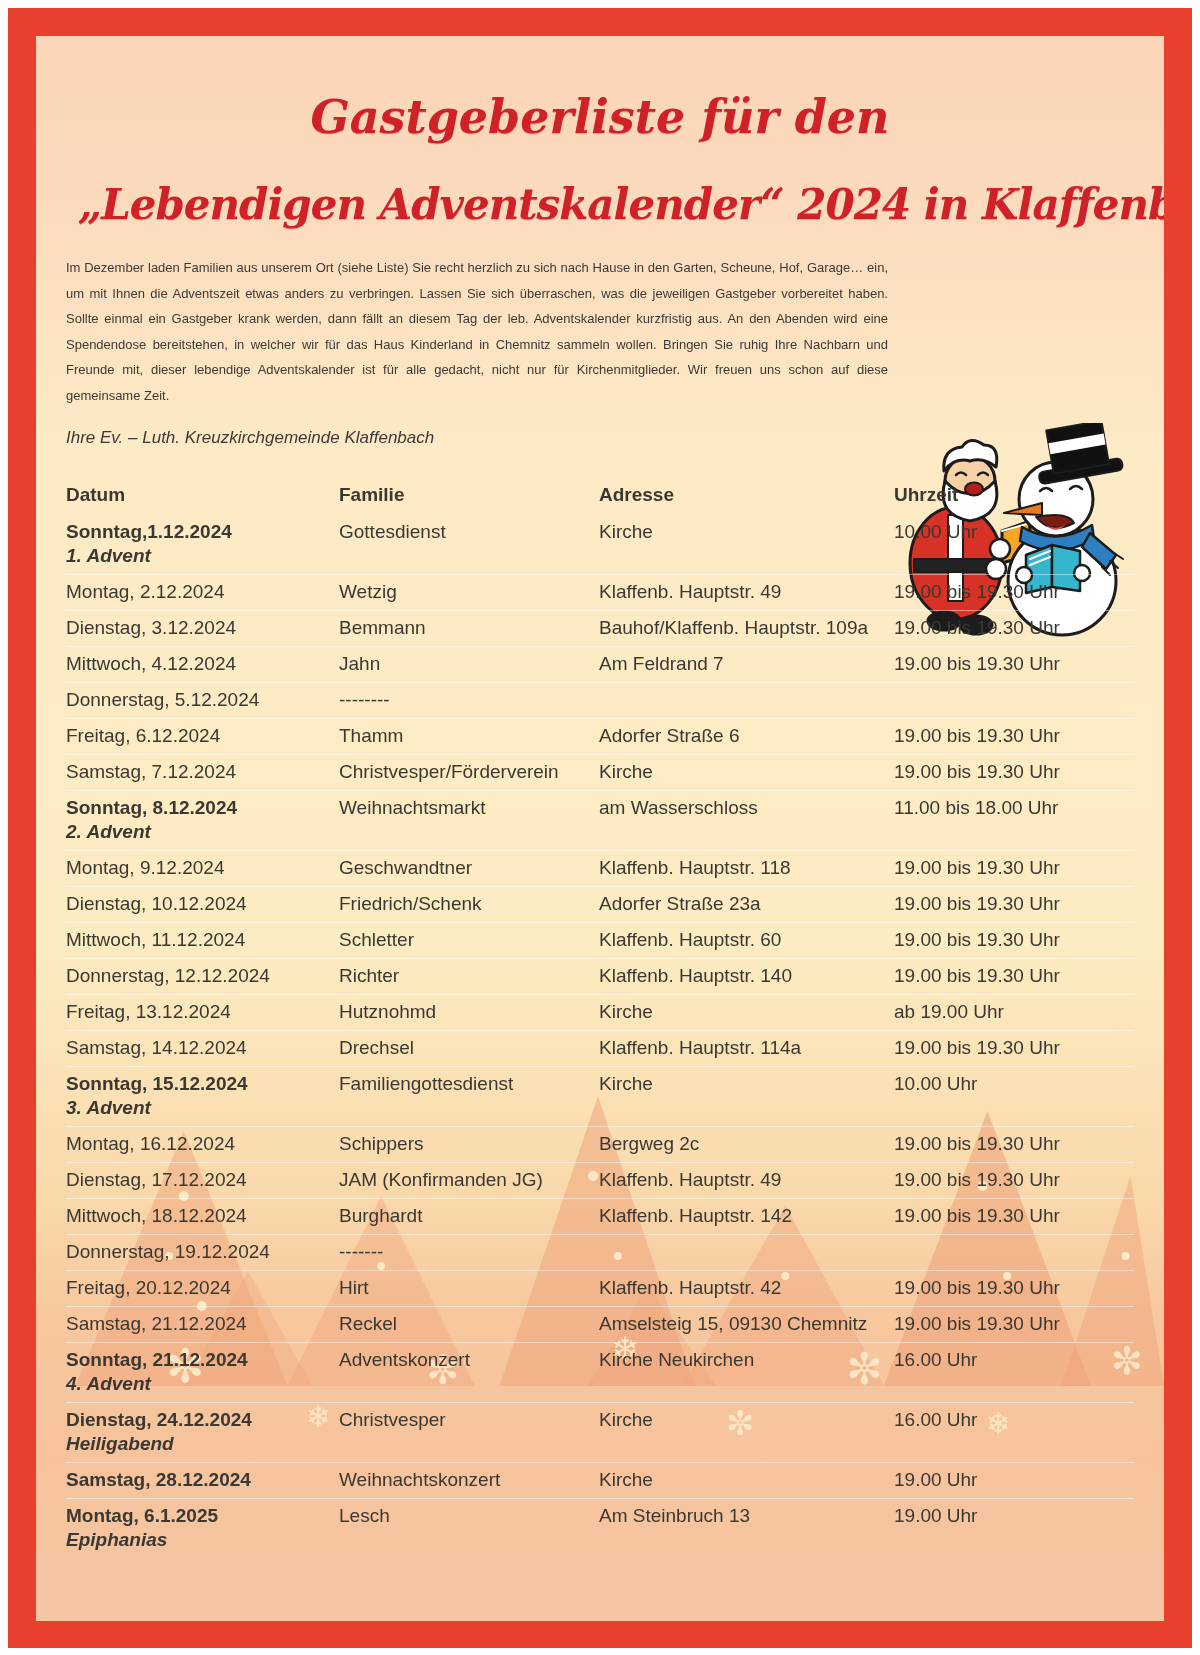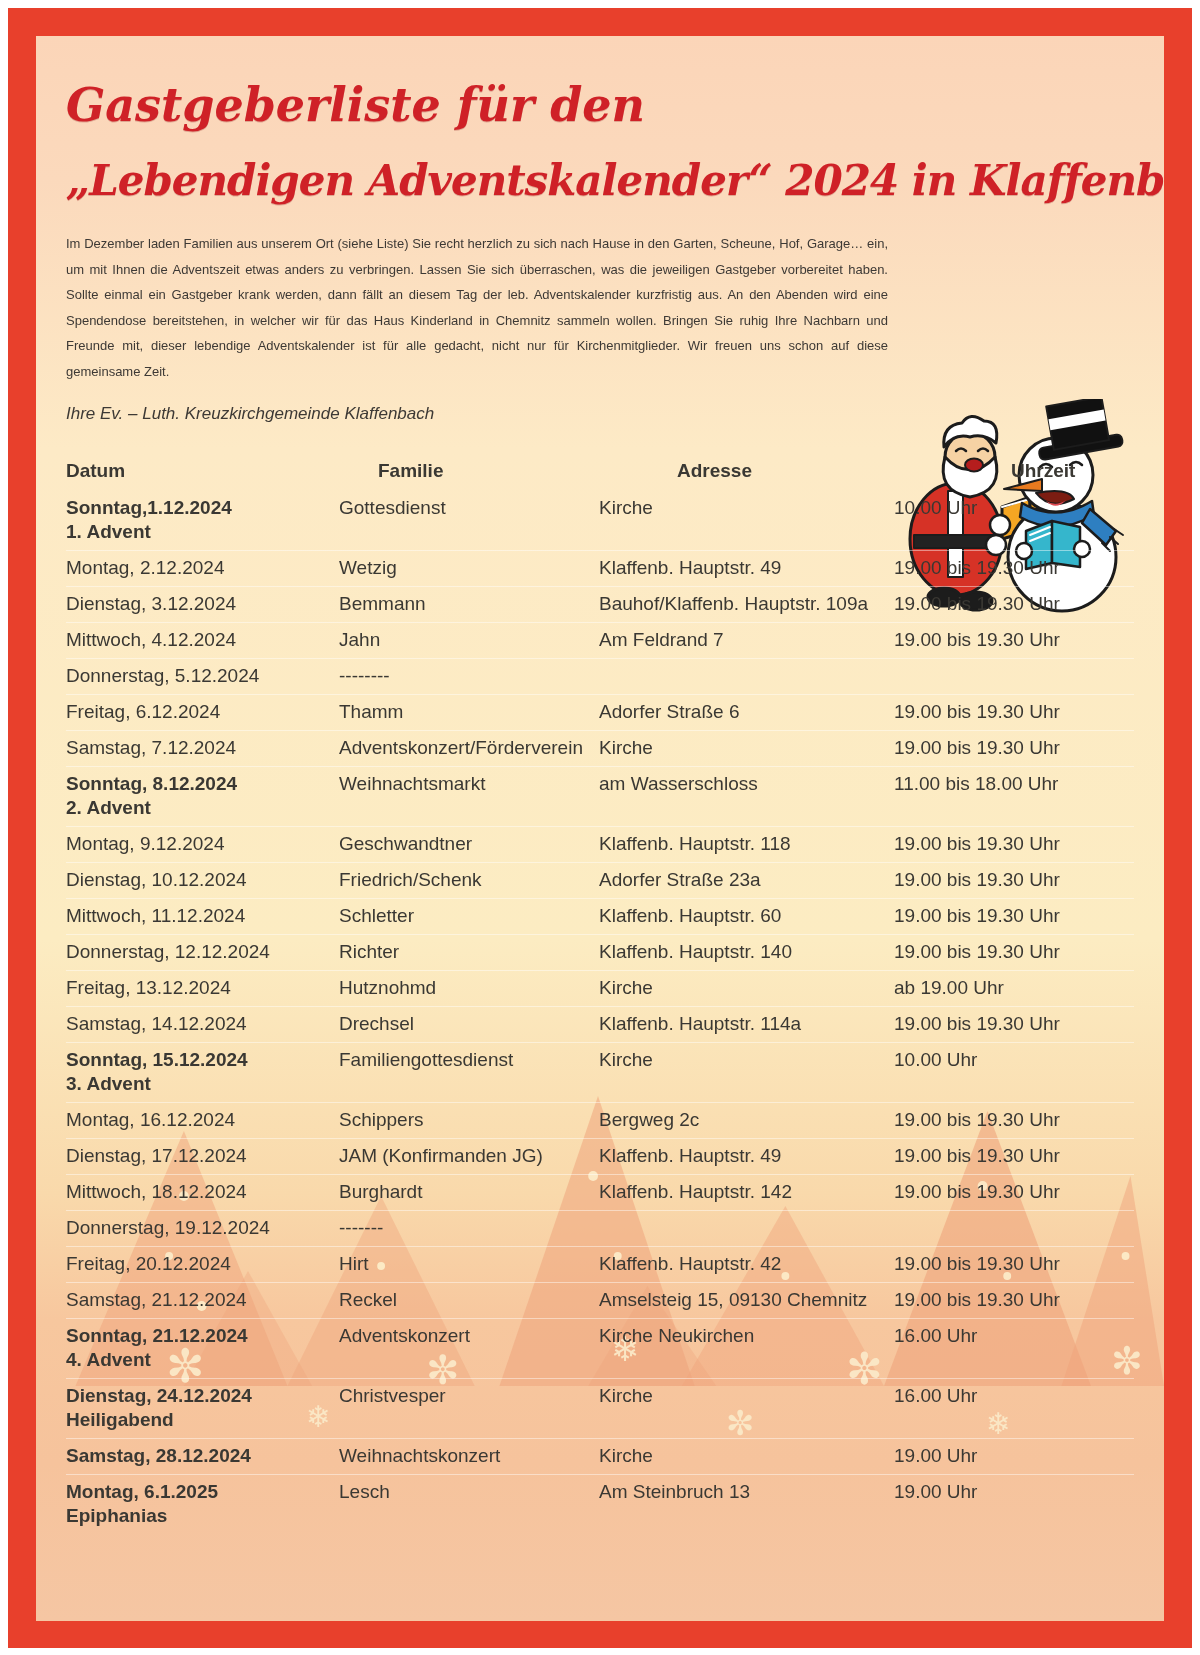--- a/index.html
+++ b/index.html
@@ -36,21 +36,21 @@
   .bg-trees{position:absolute;left:0;top:1020px;width:100%;height:330px;z-index:1;}
   .snowflakes{position:absolute;left:0;top:1285px;width:100%;height:140px;z-index:1;}
   .snowflakes span{
     position:absolute;color:#fbe9c8;opacity:.95;z-index:1;
     font-family:"DejaVu Sans",sans-serif;
   }
 
   
   .title1,.title2{
     font-family:"DejaVu Serif",serif;font-style:italic;font-weight:700;
-    color:#cf2127;text-align:left;margin:0;position:relative;z-index:3;
+    color:#cf2127;text-align:center;margin:12px;position:relative;z-index:3;
     text-shadow:0 1px 0 rgba(140,20,20,.25);
   }
   .title1{font-size:46px;padding-top:42px;letter-spacing:0px;}
   .title2{font-size:42px;padding-top:24px;white-space:nowrap;letter-spacing:-1px;}
 
   
   .intro-wrap{position:relative;z-index:3;}
   .intro{
     width:822px;margin:26px 0 0 0;
     font-size:13px;line-height:25.5px;text-align:justify;color:#3d3935;
@@ -59,25 +59,25 @@
   .signature{
     margin:20px 0 0 0;font-style:italic;font-size:17px;color:#3d3935;position:relative;z-index:3;
   }
 
   
   .table{position:relative;z-index:3;margin-top:28px;color:#3a3833;font-size:19px;}
   .thead,.trow{
     display:grid;grid-template-columns:273px 260px 295px auto;
     align-items:start;
   }
-  .thead{font-weight:700;padding:8px 0 9px 0;gap:39px;}
+  .thead{font-weight:700;padding:8px 0 9px 0;}
   .trow{padding:5px 0 6px 0;line-height:24px;}
   .trow + .trow{border-top:1px solid rgba(255,255,255,.45);}
   .trow .c-datum .dline1{white-space:nowrap;}
-  .trow .c-datum .dline2{white-space:nowrap;}
+  .trow .c-datum .dline2{white-space:nowrap;font-style:italic;}
   .trow.bold .c-datum{font-weight:700;}
   .cell{padding-right:8px;}
 </style>
 </head>
 <body>
 
 <div class="page">
   <div class="frame">
     <div class="content">
 
@@ -235,21 +235,21 @@
                   <div class="dline1">Freitag, 6.12.2024</div>
                 </div>
                 <div class="cell c-familie">Thamm</div>
                 <div class="cell c-adresse">Adorfer Straße 6</div>
                 <div class="cell c-uhrzeit">19.00 bis 19.30 Uhr</div>
               </div>
               <div class="trow">
                 <div class="cell c-datum">
                   <div class="dline1">Samstag, 7.12.2024</div>
                 </div>
-                <div class="cell c-familie">Adventskonzert/Förderverein</div>
+                <div class="cell c-familie">Christvesper/Förderverein</div>
                 <div class="cell c-adresse">Kirche</div>
                 <div class="cell c-uhrzeit">19.00 bis 19.30 Uhr</div>
               </div>
               <div class="trow bold">
                 <div class="cell c-datum">
                   <div class="dline1">Sonntag, 8.12.2024</div>
                   <div class="dline2">2. Advent</div>
                 </div>
                 <div class="cell c-familie">Weihnachtsmarkt</div>
                 <div class="cell c-adresse">am Wasserschloss</div>

